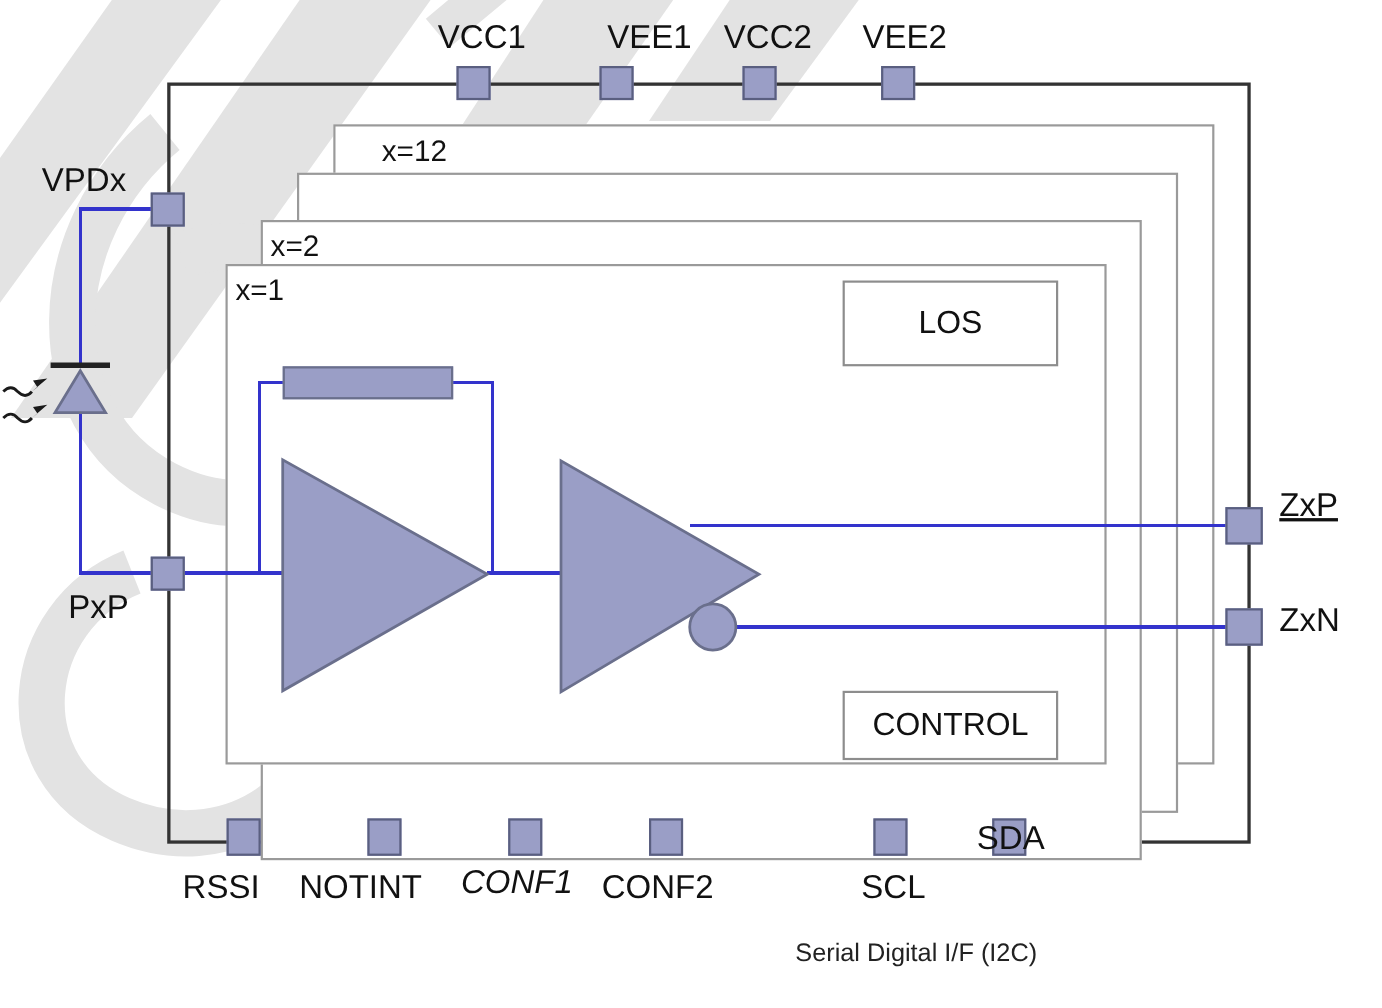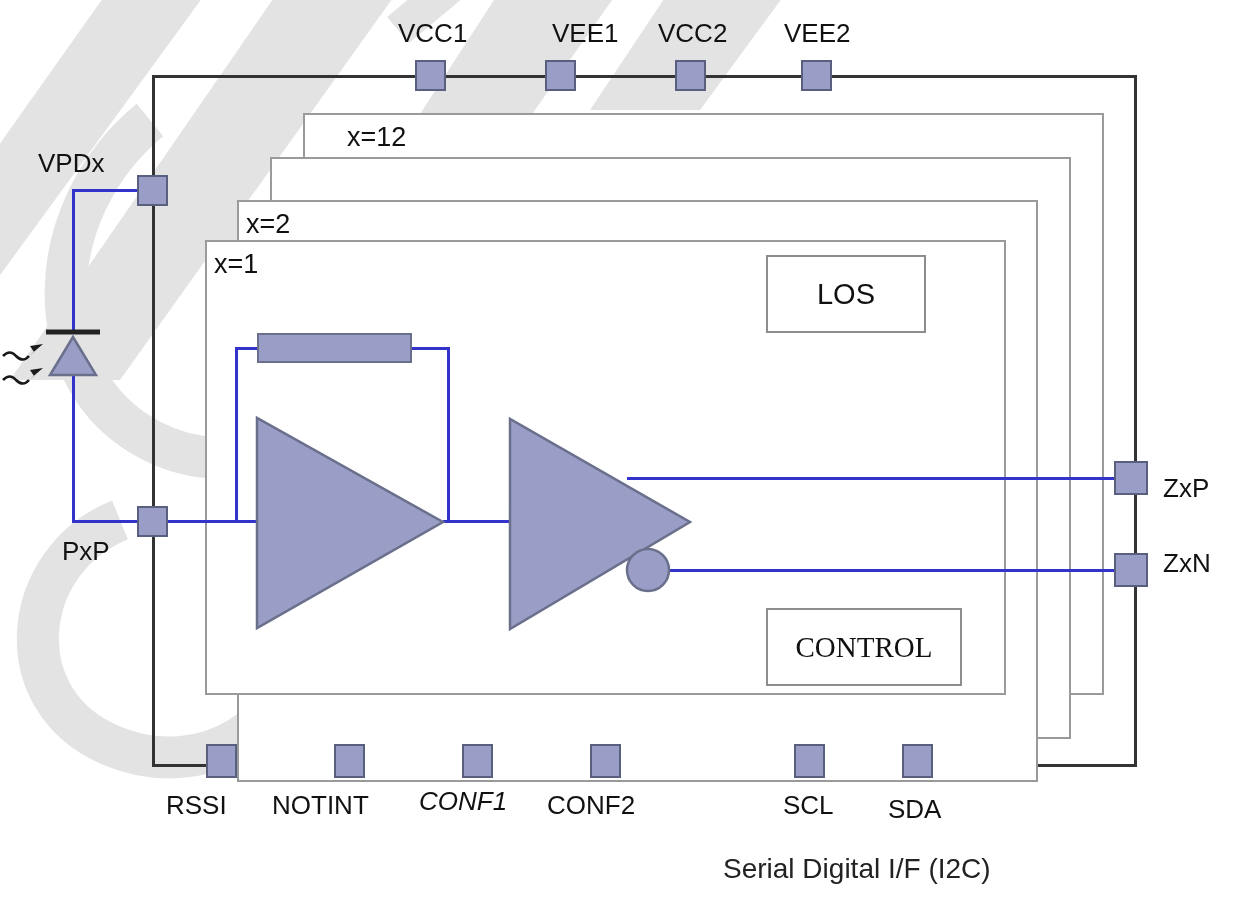--- a/index.html
+++ b/index.html
@@ -44,21 +44,21 @@
   
   .pin{
     position:absolute;
     background:#9a9ec6;
     border:2px solid #5a5f80;
     box-sizing:border-box;
     z-index:6;
   }
   .pin-label{
     position:absolute;
-    font-size:26px;
+    font-size:30px;
     color:#111;
     white-space:nowrap;
     z-index:7;
   }
 
   
   .fn-box{
     position:absolute;
     border:2px solid #8d8d8d;
     background:#ffffff;
@@ -78,21 +78,21 @@
     border:2px solid #6a6f8c;
     box-sizing:border-box;
     z-index:5;
   }
 
   
   .svg-layer{position:absolute;left:0;top:0;width:1256px;height:916px;pointer-events:none;}
 
   .caption{
     position:absolute;
-    font-size:28px;
+    font-size:23px;
     color:#222;
     white-space:nowrap;
     z-index:7;
   }
 </style>
 </head>
 <body>
 
 <div id="stage">
 
@@ -119,26 +119,26 @@
   <div class="chan-label" style="left:312px;top:122px;z-index:3;margin-left:35px;">x=12</div>
 
   <div class="chan-box" style="left:270px;top:157px;width:801px;height:582px;z-index:3;"></div>
 
   <div class="chan-box" style="left:237px;top:200px;width:801px;height:582px;z-index:3;"></div>
   <div class="chan-label" style="left:246px;top:209px;z-index:3;text-align:center;">x=2</div>
 
   <div class="chan-box" style="left:205px;top:240px;width:801px;height:455px;z-index:3;"></div>
   <div class="chan-label" style="left:214px;top:249px;z-index:3;">x=1</div>
 
-  <div class="fn-box" style="left:766px;top:255px;width:160px;height:78px;">
+  <div class="fn-box" style="left:766px;top:255px;width:196px;height:78px;">
     <span>LOS</span>
   </div>
 
 
-  <div class="fn-box" style="left:766px;top:608px;width:196px;height:78px;font-family:Liberation Serif, serif;">
+  <div class="fn-box" style="left:766px;top:628px;width:196px;height:63px;">
     <span>CONTROL</span>
   </div>
 
   <div class="resistor" style="left:257px;top:333px;width:155px;height:30px;"></div>
 
   <svg class="svg-layer" viewBox="0 0 1256 916" xmlns="http://www.w3.org/2000/svg" style="z-index:5;">
 
     <polygon points="257,418 257,628 443,522" fill="#9a9ec6" stroke="#6a6f8c" stroke-width="2.5"></polygon>
 
     <polygon points="510,419 510,629 690,522" fill="#9a9ec6" stroke="#6a6f8c" stroke-width="2.5"></polygon>
@@ -195,38 +195,38 @@
   <div class="pin" style="left:801px;top:60px;width:31px;height:31px;"></div>
   <div class="pin-label" style="left:784px;top:18px;">VEE2</div>
 
   <div class="pin" style="left:137px;top:175px;width:31px;height:31px;"></div>
   <div class="pin-label" style="left:38px;top:148px;">VPDx</div>
 
   <div class="pin" style="left:137px;top:506px;width:31px;height:31px;"></div>
   <div class="pin-label" style="left:62px;top:536px;">PxP</div>
 
   <div class="pin" style="left:1114px;top:461px;width:34px;height:34px;"></div>
-  <div class="pin-label" style="left:1163px;top:473px;">ZxP</div>
+  <div class="pin-label" style="left:1163px;top:443px;text-decoration:underline;">ZxP</div>
 
   <div class="pin" style="left:1114px;top:553px;width:34px;height:34px;"></div>
   <div class="pin-label" style="left:1163px;top:548px;">ZxN</div>
 
   <div class="pin" style="left:206px;top:744px;width:31px;height:34px;"></div>
   <div class="pin-label" style="left:166px;top:790px;">RSSI</div>
 
   <div class="pin" style="left:334px;top:744px;width:31px;height:34px;"></div>
   <div class="pin-label" style="left:272px;top:790px;">NOTINT</div>
 
   <div class="pin" style="left:462px;top:744px;width:31px;height:34px;"></div>
   <div class="pin-label" style="left:419px;top:786px;font-style:italic;">CONF1</div>
 
   <div class="pin" style="left:590px;top:744px;width:31px;height:34px;"></div>
   <div class="pin-label" style="left:547px;top:790px;">CONF2</div>
 
   <div class="pin" style="left:794px;top:744px;width:31px;height:34px;"></div>
   <div class="pin-label" style="left:783px;top:790px;">SCL</div>
 
   <div class="pin" style="left:902px;top:744px;width:31px;height:34px;"></div>
-  <div class="pin-label" style="left:888px;top:794px;text-align:right;">SDA</div>
+  <div class="pin-label" style="left:888px;top:746px;text-align:right;">SDA</div>
 
   <div class="caption" style="left:723px;top:853px;">Serial Digital I/F (I2C)</div>
 
 </div>
 
 </body></html>

